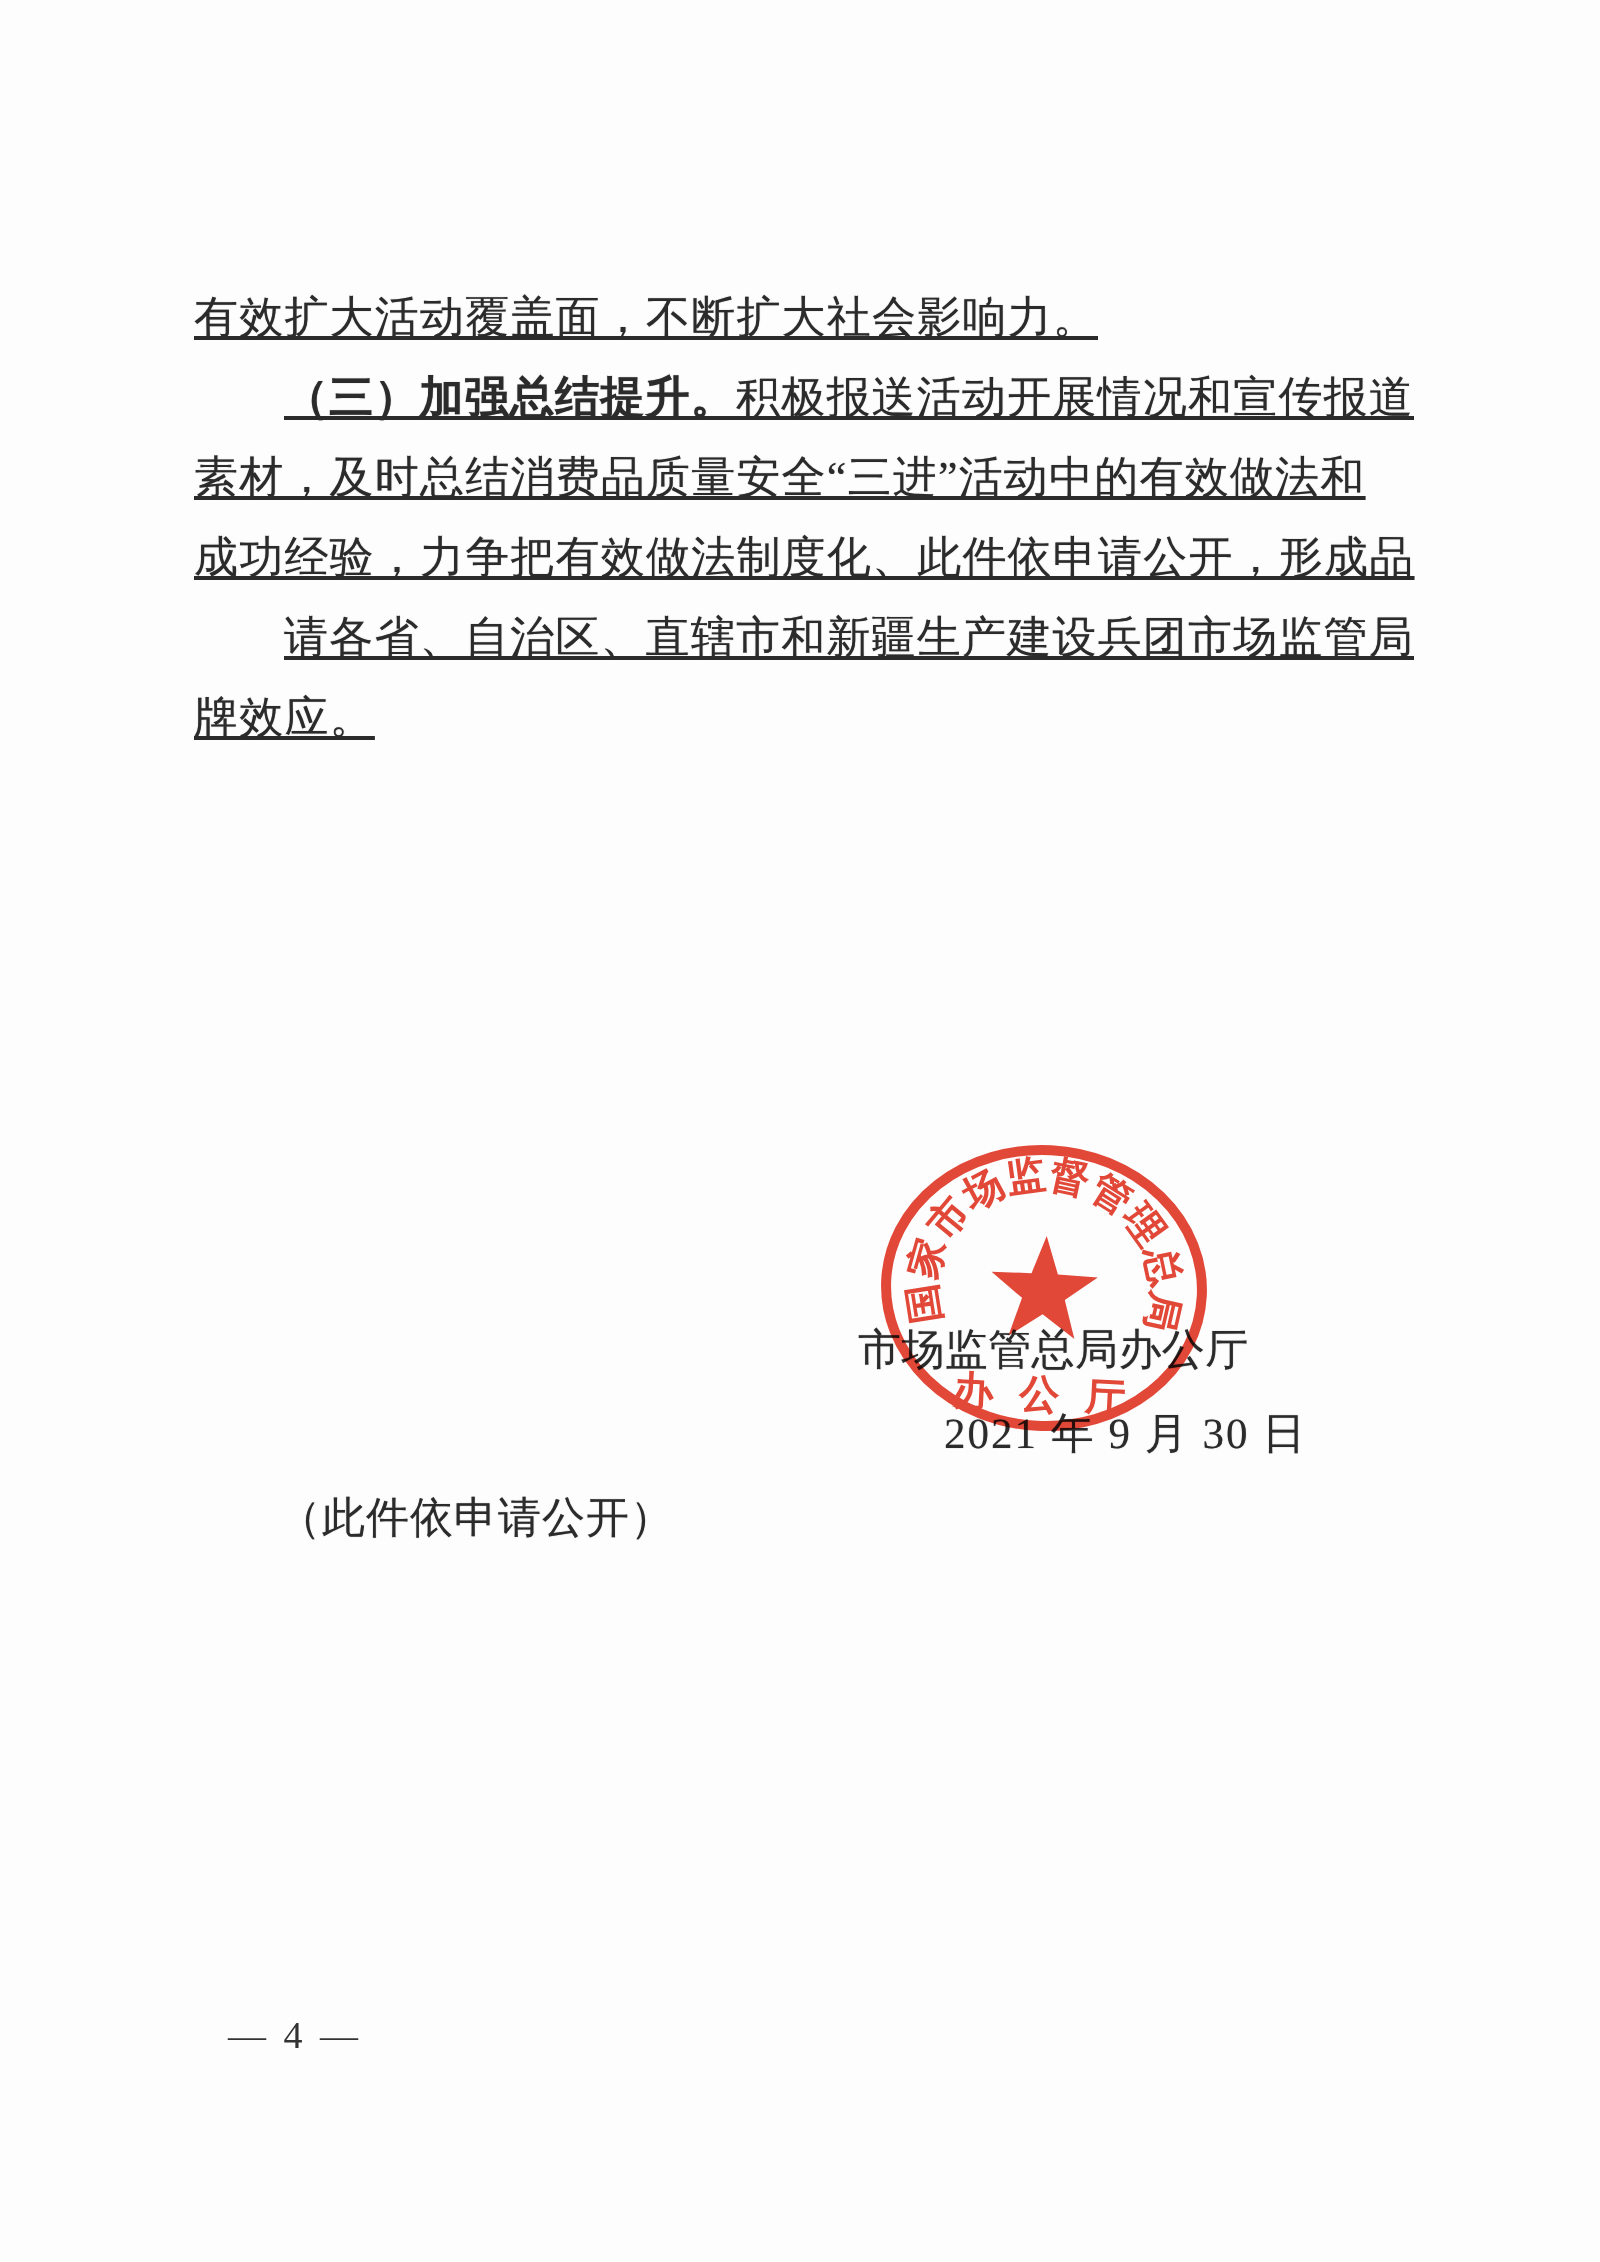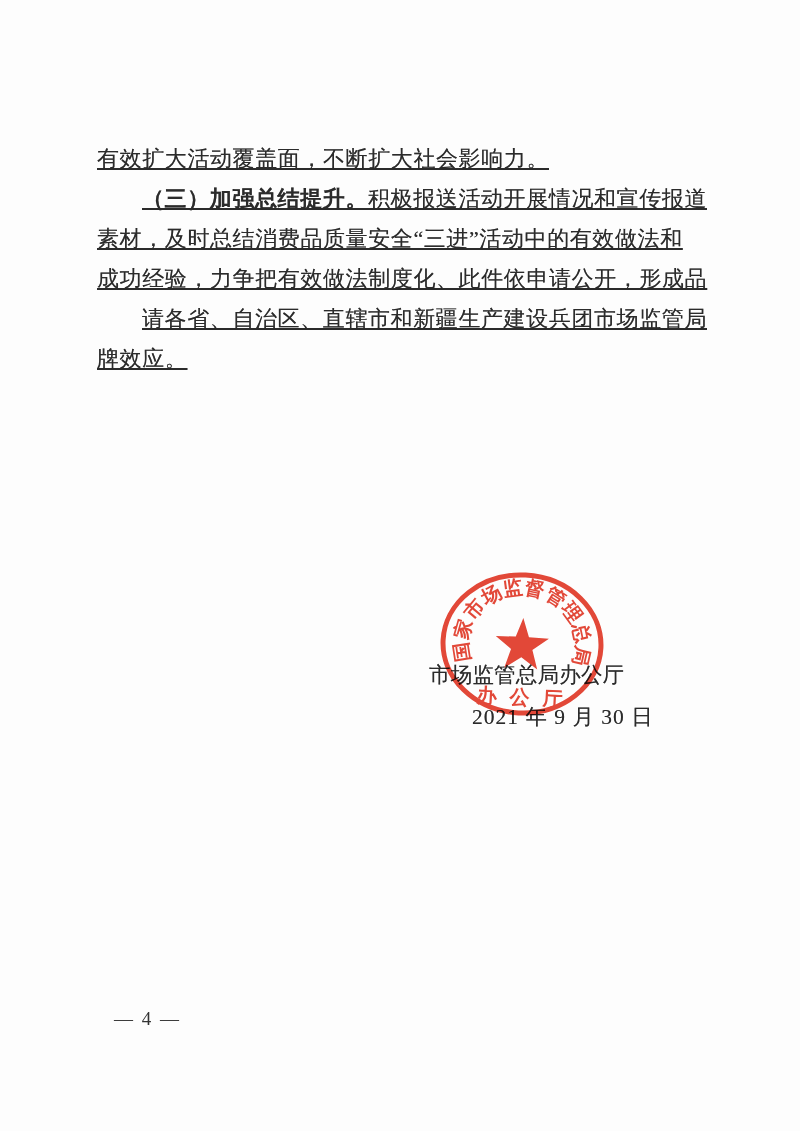--- a/index.html
+++ b/index.html
@@ -104,16 +104,17 @@
       <ellipse cx="88" cy="78" rx="79" ry="69" fill="none" stroke="var(--seal-red)" stroke-width="5"></ellipse>
       <path id="sealArc" d="M 38,96.8 A 54,50 0 1 1 138,96.8" fill="none"></path>
       <text class="seal-arc-text">
         <textPath href="#sealArc" startOffset="0" textLength="200" lengthAdjust="spacing">国家市场监督管理总局</textPath>
       </text>
       <polygon points="88,52 94.6,70.9 114.6,71.3 98.7,83.5 104.5,102.7 88,91.2 71.5,102.7 77.3,83.5 61.4,71.3 81.4,70.9" fill="var(--seal-red)"></polygon>
       <text x="95" y="138" text-anchor="middle" class="seal-bottom-text">办公厅</text>
     </svg>
   </div>
 
+  <div class="note">（此件依申请公开）</div>
 
   <div class="pageno">— 4 —</div>
 
 </div>
 
 </body></html>

